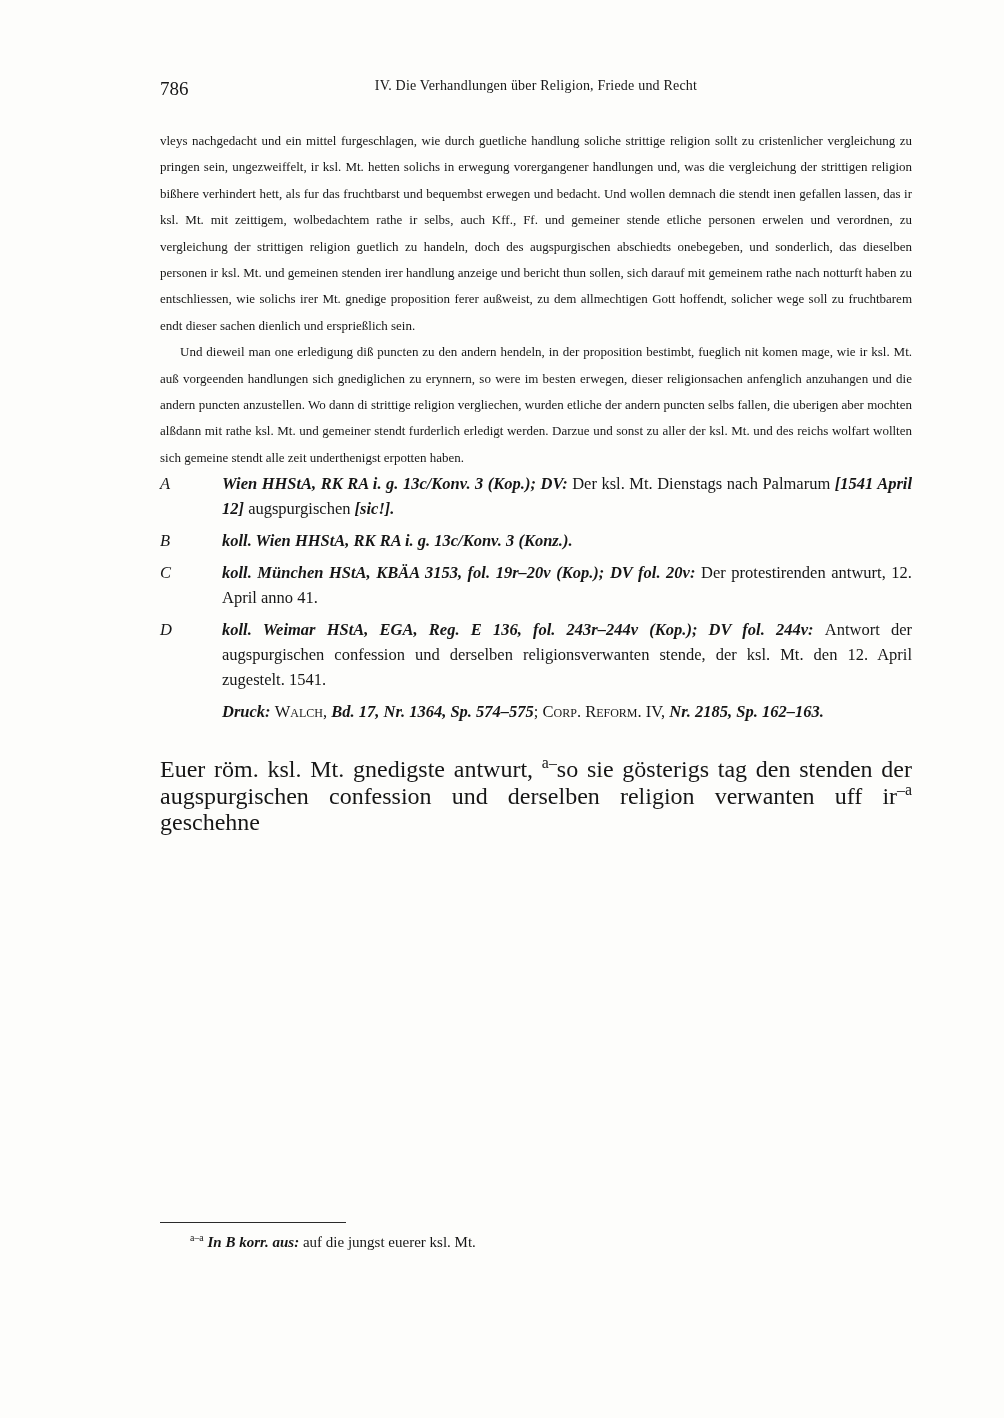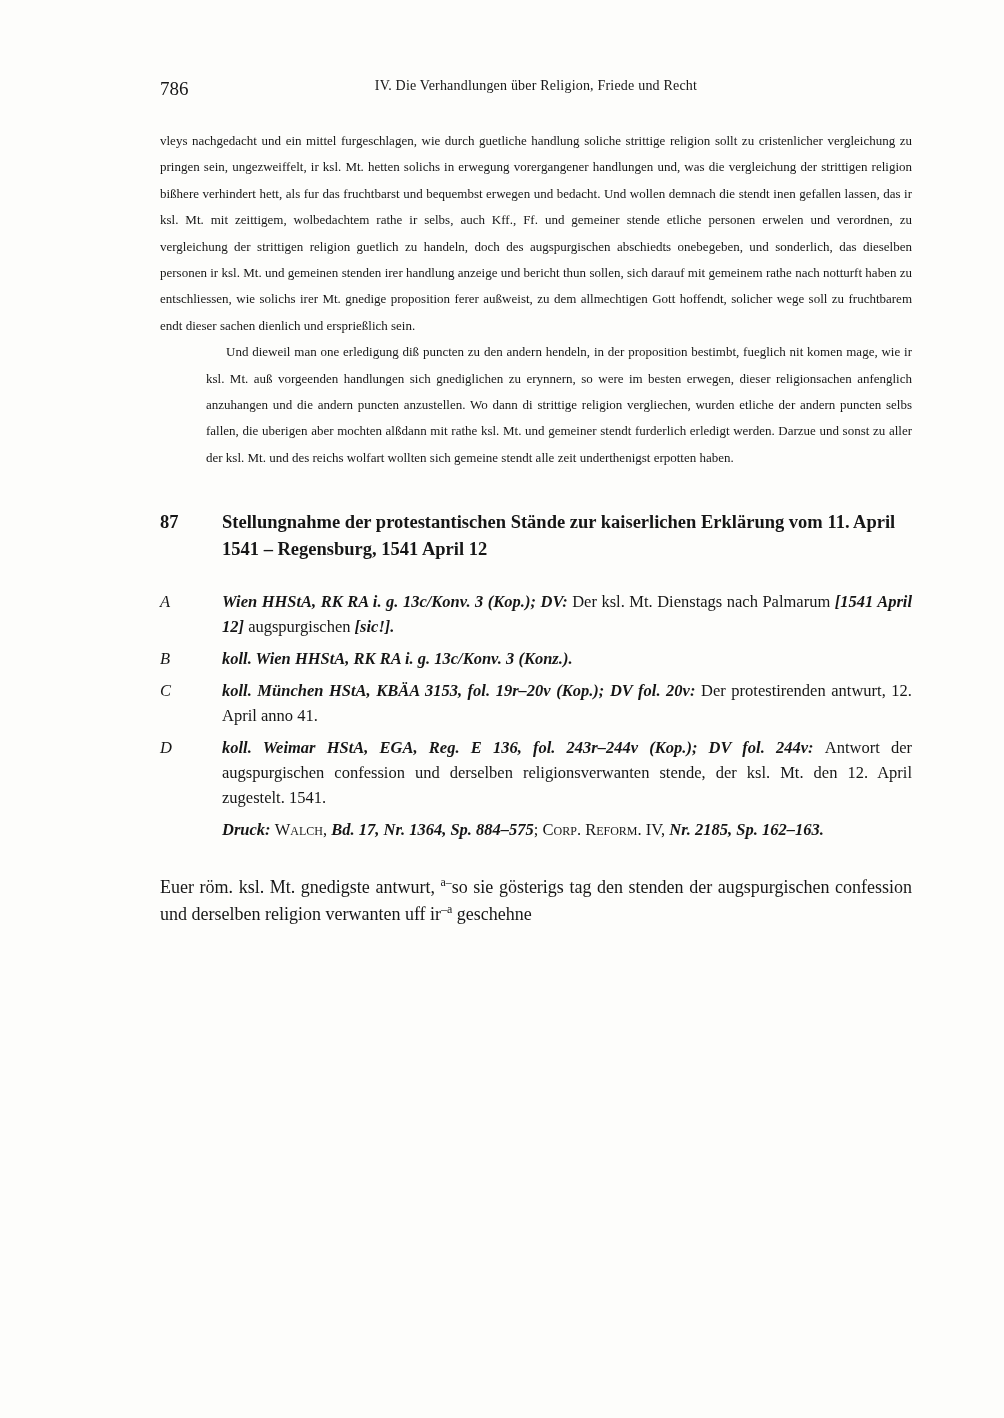--- a/index.html
+++ b/index.html
@@ -36,21 +36,21 @@
     text-align: center;
     font-size: 14px;
     letter-spacing: 0.2px;
   }
   
   .body-text {
     font-size: 13px;
     line-height: 26.4px;
     text-align: justify;
   }
-  p.indented { text-indent: 20px; margin-left: 46px; }
+  p.indented { text-indent: 20px; }
   
   .doc-heading {
     display: flex;
     margin-top: 38px;
     margin-bottom: 26px;
     font-weight: bold;
     font-size: 18.5px;
     line-height: 27px;
   }
   .doc-num { width: 62px; flex-shrink: 0; }
@@ -79,21 +79,21 @@
   
   .print-ref {
     margin-left: 62px;
     margin-top: 4px;
     font-size: 16.5px;
     line-height: 25px;
   }
   
   .closing {
     margin-top: 32px;
-    font-size: 18px;
+    font-size: 24px;
     line-height: 26.4px;
     text-align: justify;
   }
   
   .footnote-area {
     position: absolute;
     left: 160px;
     top: 1222px;
     width: 752px;
   }
@@ -127,24 +127,20 @@
     <header class="page-header">
       <span class="page-num">786</span>
       <span class="running-title">IV. Die Verhandlungen über Religion, Friede und Recht</span>
     </header>
 
     <main>
       <p class="body-text">vleys nachgedacht und ein mittel furgeschlagen, wie durch guetliche handlung soliche strittige religion sollt zu cristenlicher vergleichung zu pringen sein, ungezweiffelt, ir ksl. Mt. hetten solichs in erwegung vorergangener handlungen und, was die vergleichung der strittigen religion bißhere verhindert hett, als fur das fruchtbarst und bequembst erwegen und bedacht. Und wollen demnach die stendt inen gefallen lassen, das ir ksl. Mt. mit zeittigem, wolbedachtem rathe ir selbs, auch Kff., Ff. und gemeiner stende etliche personen erwelen und verordnen, zu vergleichung der strittigen religion guetlich zu handeln, doch des augspurgischen abschiedts onebegeben, und sonderlich, das dieselben personen ir ksl. Mt. und gemeinen stenden irer handlung anzeige und bericht thun sollen, sich darauf mit gemeinem rathe nach notturft haben zu entschliessen, wie solichs irer Mt. gnedige proposition ferer außweist, zu dem allmechtigen Gott hoffendt, solicher wege soll zu fruchtbarem endt dieser sachen dienlich und ersprießlich sein.</p>
 
       <p class="body-text indented">Und dieweil man one erledigung diß puncten zu den andern hendeln, in der proposition bestimbt, fueglich nit komen mage, wie ir ksl. Mt. auß vorgeenden handlungen sich gnediglichen zu erynnern, so were im besten erwegen, dieser religionsachen anfenglich anzuhangen und die andern puncten anzustellen. Wo dann di strittige religion vergliechen, wurden etliche der andern puncten selbs fallen, die uberigen aber mochten alßdann mit rathe ksl. Mt. und gemeiner stendt furderlich erledigt werden. Darzue und sonst zu aller der ksl. Mt. und des reichs wolfart wollten sich gemeine stendt alle zeit underthenigst erpotten haben.</p>
 
-      <div class="doc-heading">
-        <span class="doc-num">87</span>
-        <h2 class="doc-title">Stellungnahme der protestantischen Stände zur kaiserlichen Erklärung vom 11. April 1541 – Regensburg, 1541 April 12</h2>
-      </div>
 
       <div class="source-list">
 
         <div class="source-item">
           <span class="source-label">A</span>
           <span class="source-text"><span class="seg-i">Wien HHStA, RK RA i. g. 13c/Konv. 3 (Kop.); DV: </span><span class="seg-r">Der ksl. Mt. Dienstags nach Palmarum </span><span class="seg-i">[1541 April 12] </span><span class="seg-r">augspurgischen </span><span class="seg-i">[sic!].</span></span>
         </div>
 
         <div class="source-item">
           <span class="source-label">B</span>
@@ -154,21 +150,25 @@
         <div class="source-item">
           <span class="source-label">C</span>
           <span class="source-text"><span class="seg-i">koll. München HStA, KBÄA 3153, fol. 19r–20v (Kop.); DV fol. 20v: </span><span class="seg-r">Der protestirenden antwurt, 12. April anno 41.</span></span>
         </div>
 
         <div class="source-item">
           <span class="source-label">D</span>
           <span class="source-text"><span class="seg-i">koll. Weimar HStA, EGA, Reg. E 136, fol. 243r–244v (Kop.); DV fol. 244v: </span><span class="seg-r">Antwort der augspurgischen confession und derselben religionsverwanten stende, der ksl. Mt. den 12. April zugestelt. 1541.</span></span>
         </div>
 
-        <p class="print-ref"><span class="seg-i">Druck: </span><span class="seg-sc">Walch,</span><span class="seg-r"> </span><span class="seg-i">Bd. 17, Nr. 1364, Sp. 884–575</span><span class="seg-r">;  </span><span class="seg-sc">Corp. Reform. IV,</span><span class="seg-r"> </span><span class="seg-i">Nr. 2185, Sp. 162–163.</span></p>
+        <p class="print-ref"><span class="seg-i">Druck: </span><span class="seg-sc">Walch,</span><span class="seg-r"> </span><span class="seg-i">Bd. 17, Nr. 1364, Sp. 574–575</span><span class="seg-r">;  </span><span class="seg-sc">Corp. Reform. IV,</span><span class="seg-r"> </span><span class="seg-i">Nr. 2185, Sp. 162–163.</span></p>
       </div>
 
       <p class="closing"><span class="seg-r">Euer röm. ksl. Mt. gnedigste antwurt, </span><sup class="seg-sup">a–</sup><span class="seg-r">so sie gösterigs tag den stenden der augspurgischen confession und derselben religion verwanten uff ir</span><sup class="seg-sup">–a</sup><span class="seg-r"> geschehne</span></p>
     </main>
 
   </div>
 
+  <footer class="footnote-area">
+    <div class="footnote-rule"></div>
+    <p class="footnote"><sup class="seg-sup">a–a</sup><span class="seg-r"> </span><span class="seg-i">In B korr. aus:</span><span class="seg-r"> auf die jungst euerer ksl. Mt.</span></p>
+  </footer>
 </div>
 
 </body></html>

